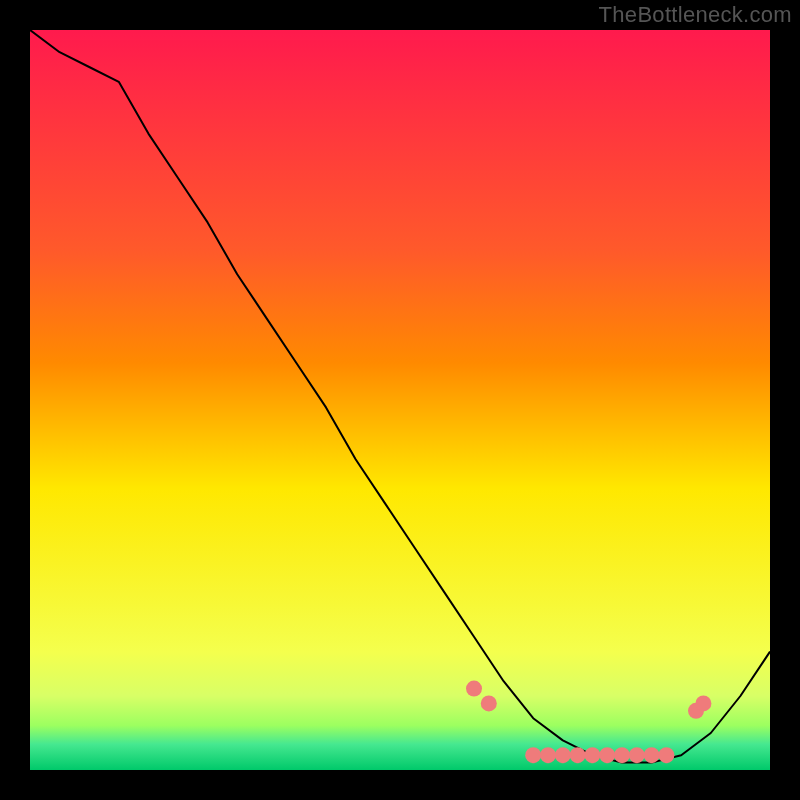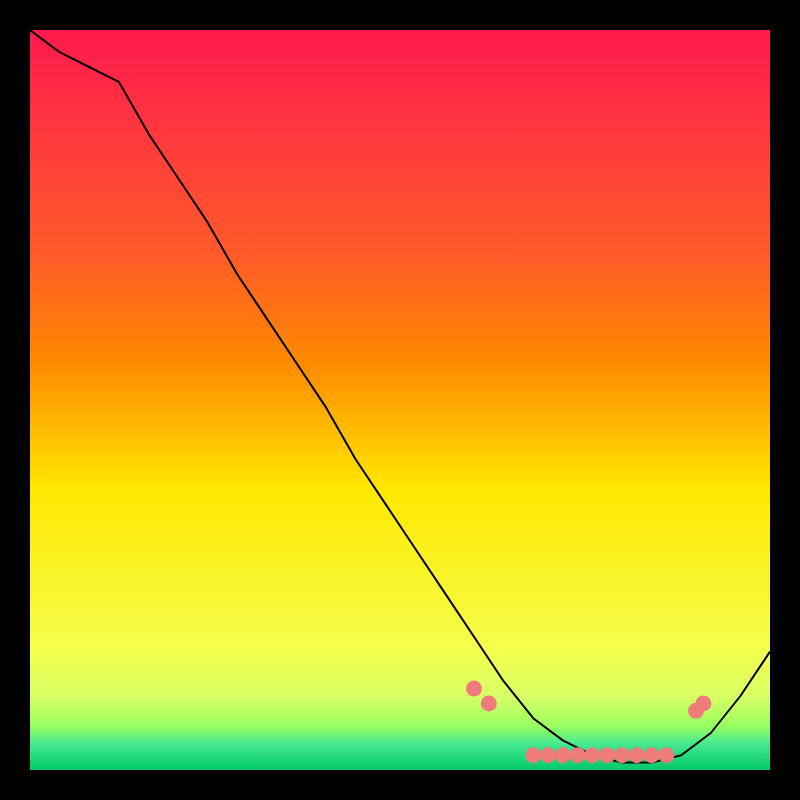--- a/index.html
+++ b/index.html
@@ -33,20 +33,21 @@
     top: 30px;
     width: 740px;
     height: 740px;
   }
   svg { display: block; }
 </style>
 </head>
 <body>
 
 <div class="frame">
+  <div class="watermark">TheBottleneck.com</div>
   <div class="plot">
     <svg id="chart-svg" width="740" height="740" viewBox="0 0 740 740" preserveAspectRatio="none">
         <defs>
           <linearGradient id="bg-grad" x1="0" y1="0" x2="0" y2="1">
             <stop offset="0%" stop-color="#ff1a4d"></stop>
             <stop offset="30%" stop-color="#ff5a2a"></stop>
             <stop offset="45%" stop-color="#ff8a00"></stop>
             <stop offset="62%" stop-color="#ffe800"></stop>
             <stop offset="84%" stop-color="#f4ff4d"></stop>
             <stop offset="90%" stop-color="#d8ff66"></stop>

